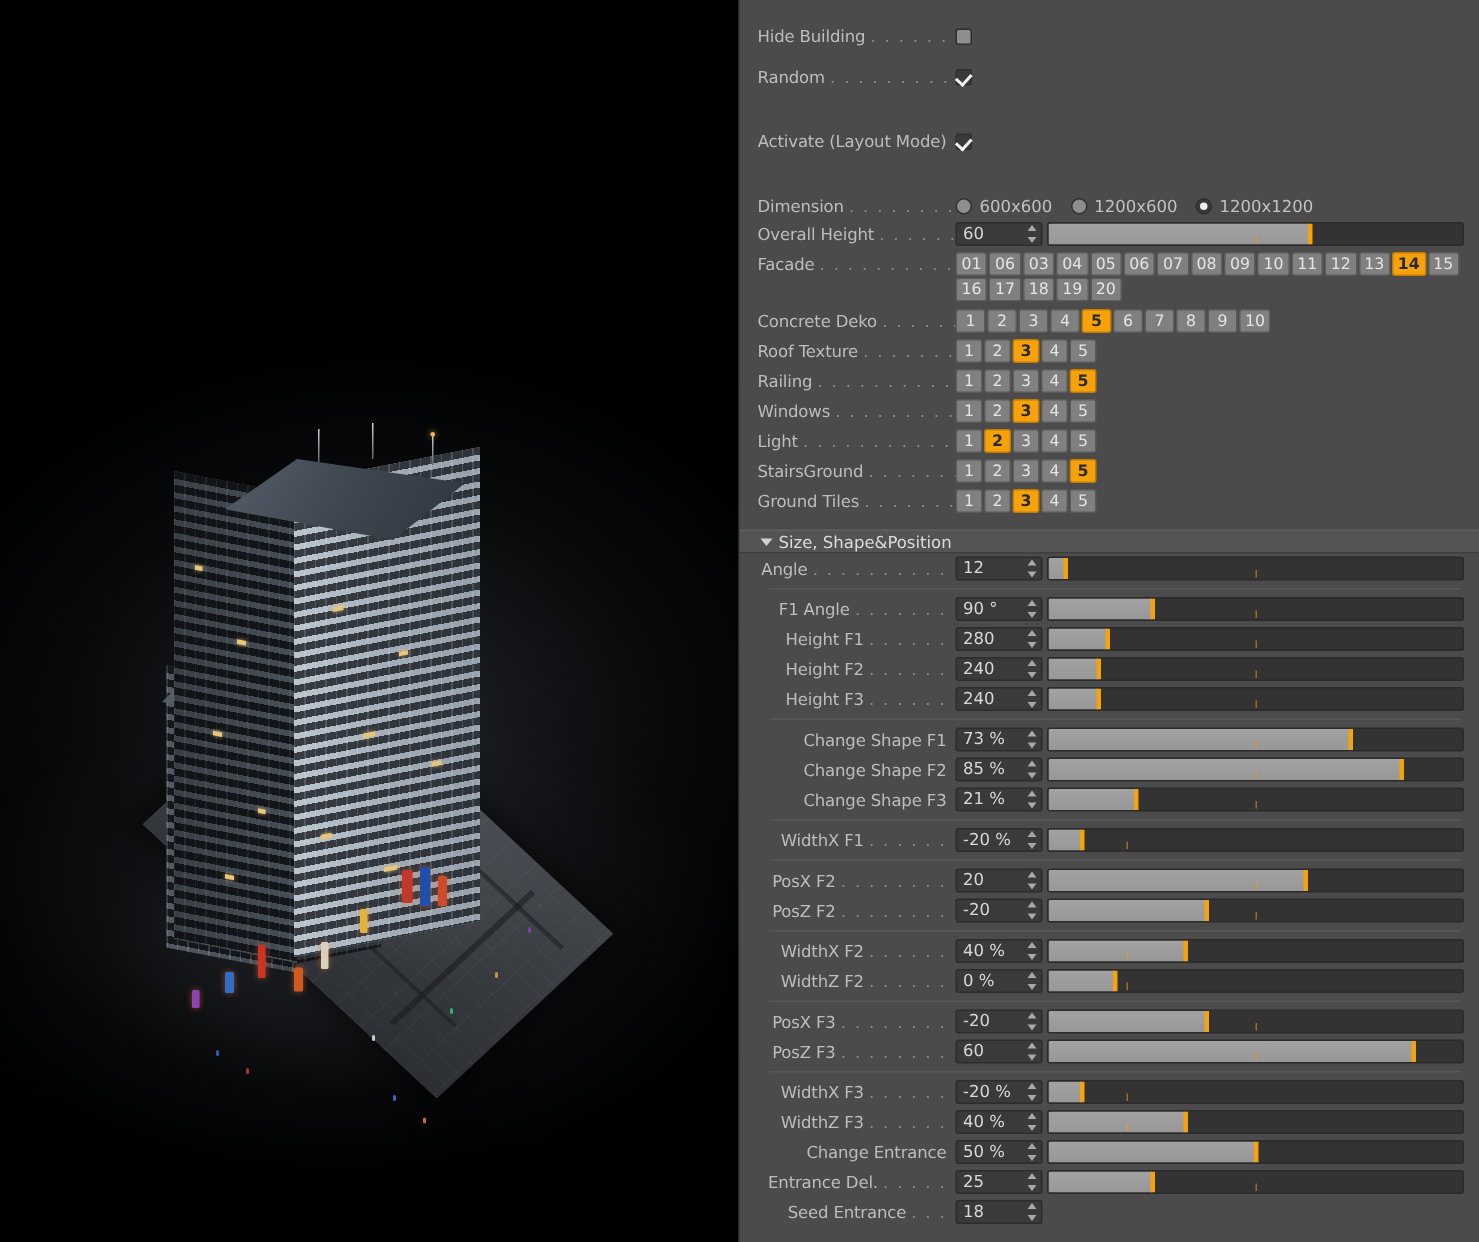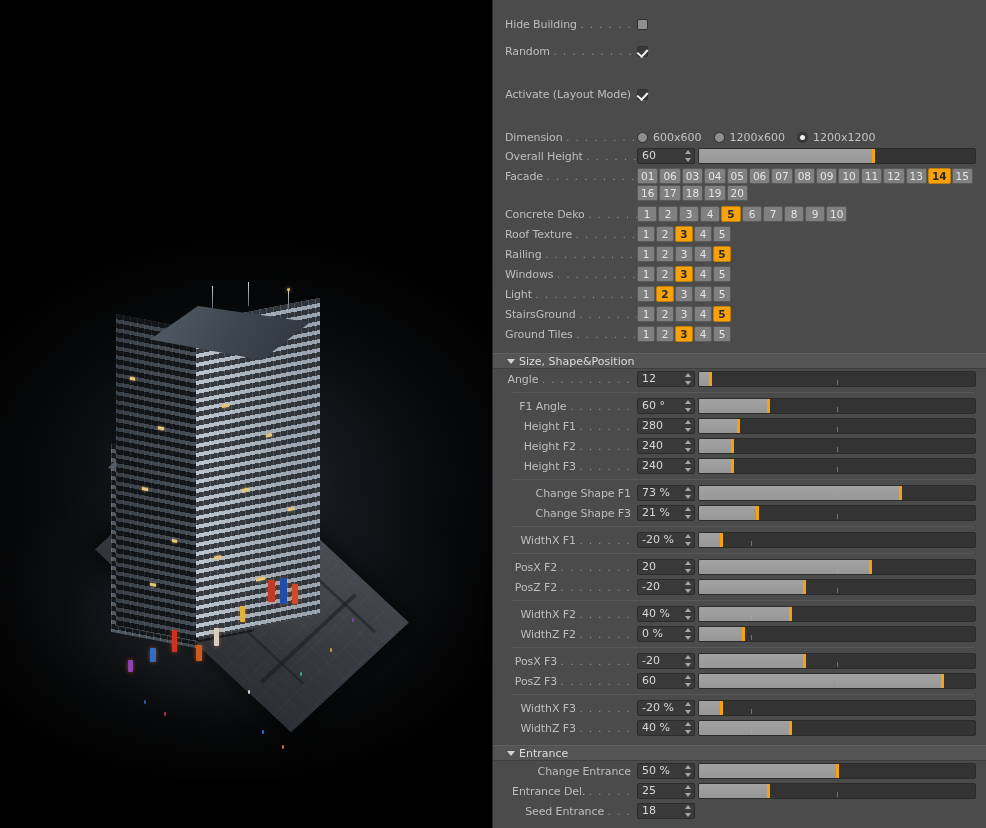--- a/index.html
+++ b/index.html
@@ -677,21 +677,21 @@
                 <div class="knob" style="left: calc(4% - 1px);"></div>
               </div>
             </div>
           </div>
         </div>
     <div class="divider"></div>
     <div id="group-angles">
           <div class="prop-row">
             <div class="lbl"><span>F1 Angle</span> <span class="dots">. . . . . . .</span></div>
             <div class="field">
-              <div class="numbox"><span>60 °</span><span class="spin">
+              <div class="numbox"><span>90 °</span><span class="spin">
                   <i class="up"></i>
                   <i class="dn"></i>
                 </span></div>
               <div class="slider">
                 <div class="fill" style="width: 25%;"></div>
                 <div class="tick" style="left: 50%;"></div>
                 <div class="knob" style="left: calc(25% - 1px);"></div>
               </div>
             </div>
           </div>
@@ -748,20 +748,34 @@
                   <i class="dn"></i>
                 </span></div>
               <div class="slider">
                 <div class="fill" style="width: 73%;"></div>
                 <div class="tick" style="left: 50%;"></div>
                 <div class="knob" style="left: calc(73% - 1px);"></div>
               </div>
             </div>
           </div>
           <div class="prop-row">
+            <div class="lbl"><span>Change Shape F2</span> <span class="dots"></span></div>
+            <div class="field">
+              <div class="numbox"><span>85 %</span><span class="spin">
+                  <i class="up"></i>
+                  <i class="dn"></i>
+                </span></div>
+              <div class="slider">
+                <div class="fill" style="width: 85%;"></div>
+                <div class="tick" style="left: 50%;"></div>
+                <div class="knob" style="left: calc(85% - 1px);"></div>
+              </div>
+            </div>
+          </div>
+          <div class="prop-row">
             <div class="lbl"><span>Change Shape F3</span> <span class="dots"></span></div>
             <div class="field">
               <div class="numbox"><span>21 %</span><span class="spin">
                   <i class="up"></i>
                   <i class="dn"></i>
                 </span></div>
               <div class="slider">
                 <div class="fill" style="width: 21%;"></div>
                 <div class="tick" style="left: 50%;"></div>
                 <div class="knob" style="left: calc(21% - 1px);"></div>
@@ -904,24 +918,20 @@
                 </span></div>
               <div class="slider">
                 <div class="fill" style="width: 33%;"></div>
                 <div class="tick" style="left: 19%;"></div>
                 <div class="knob" style="left: calc(33% - 1px);"></div>
               </div>
             </div>
           </div>
         </div>
 
-    <div class="section" style="margin-top:7px">
-      <span class="caret"></span>
-      <span>Entrance</span>
-    </div>
     <div id="group-entrance">
           <div class="prop-row">
             <div class="lbl"><span>Change Entrance</span> <span class="dots"></span></div>
             <div class="field">
               <div class="numbox"><span>50 %</span><span class="spin">
                   <i class="up"></i>
                   <i class="dn"></i>
                 </span></div>
               <div class="slider">
                 <div class="fill" style="width: 50%;"></div>

